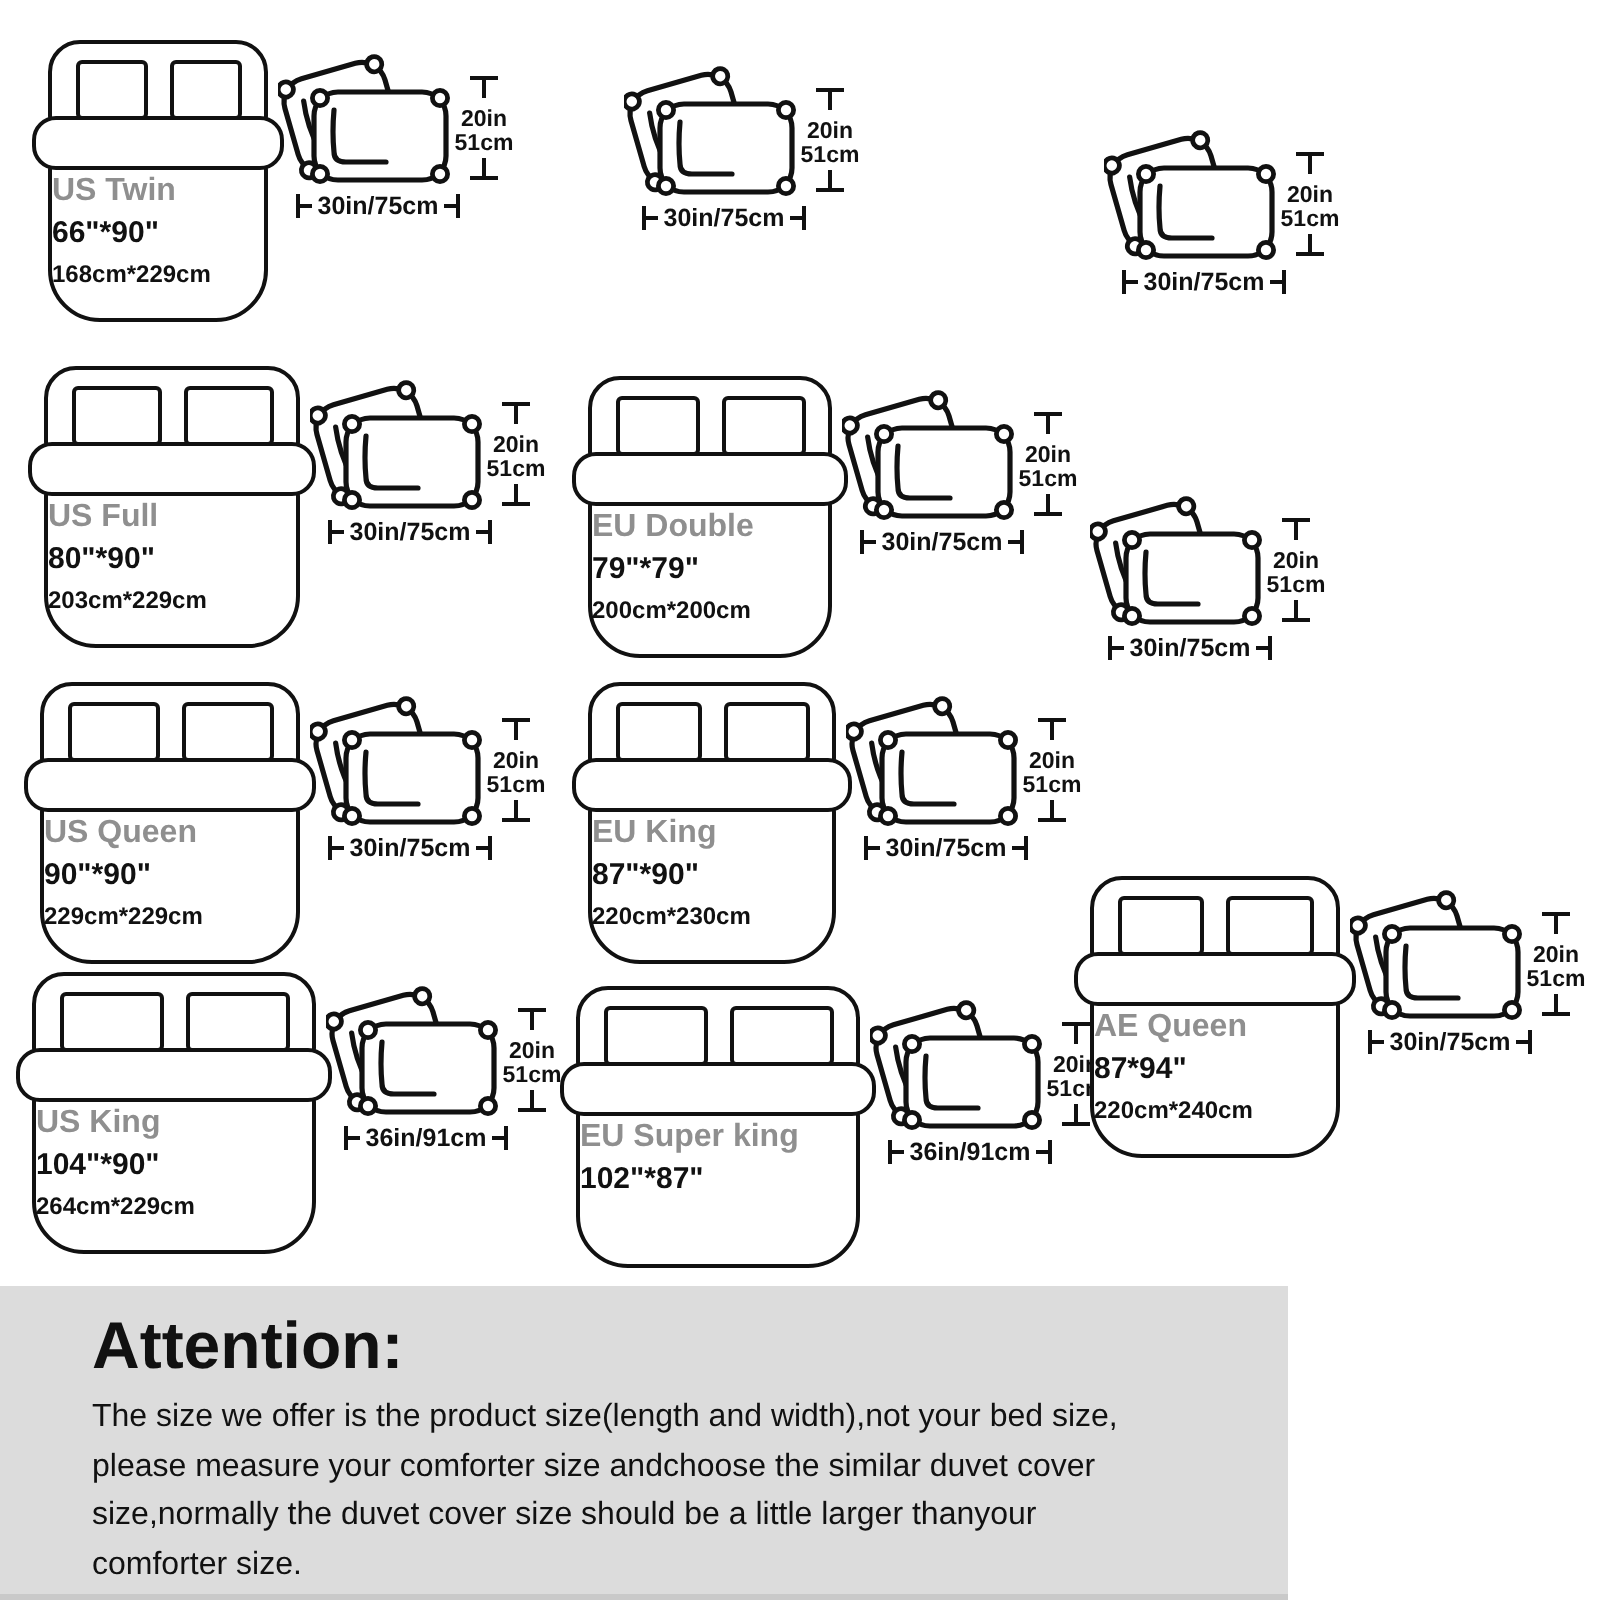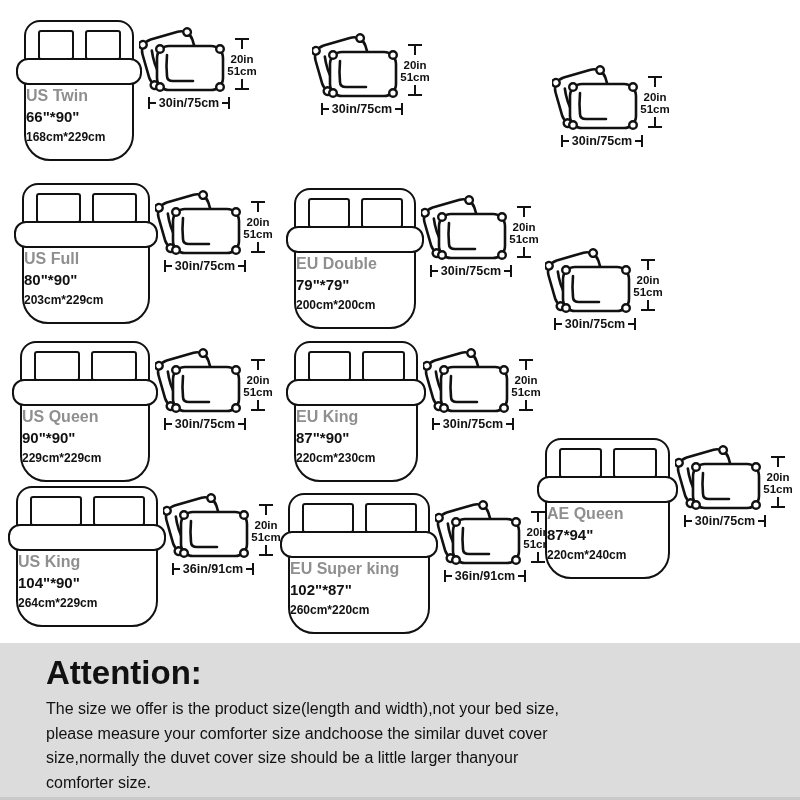--- a/index.html
+++ b/index.html
@@ -57,21 +57,21 @@
   .pillow-svg .dim{stroke:#111;stroke-width:2;}
   .pillow-svg text{
     font-family:"Liberation Sans",sans-serif;font-weight:bold;fill:#111;
     text-anchor:middle;
   }
   .pillow-svg .t-sm{font-size:11.5px;}
   .pillow-svg .t-w{font-size:12.5px;}
 
   
   .attention{
-    position:absolute;left:0;top:643px;width:800px;height:157px;
+    position:absolute;left:0;top:643px;width:644px;height:157px;
     background:#dcdcdc;box-sizing:border-box;
     padding:10px 40px 0 46px;
     box-shadow:inset 0 -3px 0 #c9c9c9;
   }
   .attention-title{font-size:33px;font-weight:bold;line-height:40px;margin:0 0 4px 0;}
   .attention-line{font-size:16px;line-height:24.5px;white-space:nowrap;}
 </style>
 </head>
 <body>
 
@@ -593,21 +593,20 @@
   <div class="cell">
     <div class="bed">
       <div class="bed-head">
         <div class="bed-pillow"></div>
         <div class="bed-pillow"></div>
       </div>
       <div class="bed-band"></div>
       <div class="bed-body">
         <div class="bed-label">EU Super king</div>
         <div class="bed-in">102"*87"</div>
-        <div class="bed-cm">260cm*220cm</div>
       </div>
     </div>
     <div class="pillow-block">
       <svg class="pillow-svg" width="118" height="86" viewBox="0 0 118 86">
 
         <g transform="rotate(-16 30 30)">
           <rect class="pl" x="5" y="9" width="52" height="48" rx="12"></rect>
           <circle class="knob" cx="8" cy="12" r="3.8"></circle>
           <circle class="knob" cx="54" cy="12" r="3.8"></circle>
           <circle class="knob" cx="8" cy="54" r="3.8"></circle>

